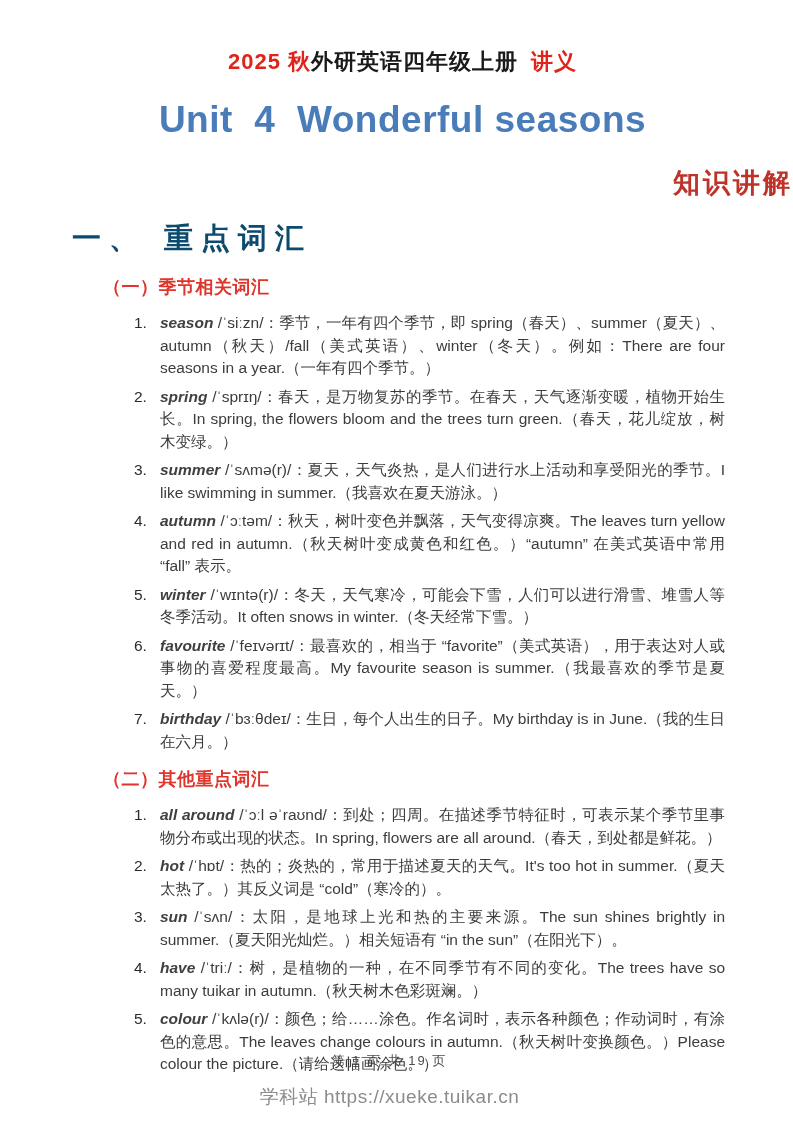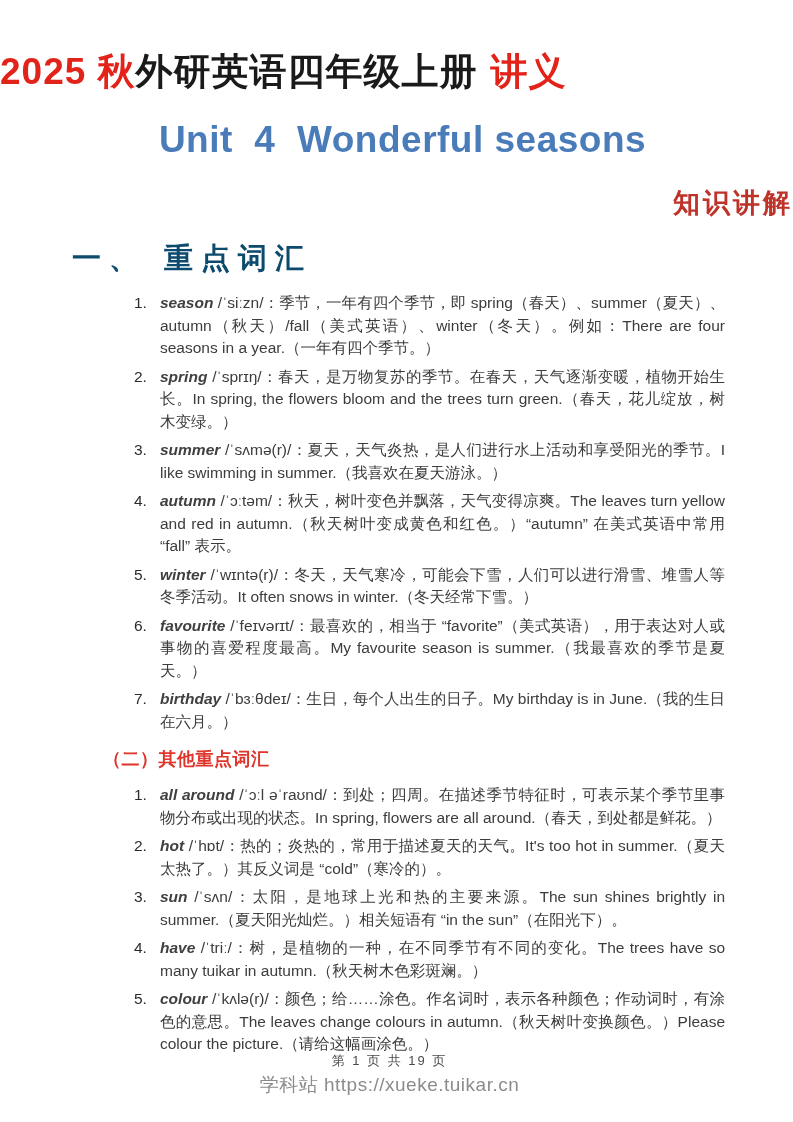--- a/index.html
+++ b/index.html
@@ -9,26 +9,27 @@
     height: 1122px;
     margin: 0 auto;
     background: #ffffff;
     font-family: "Liberation Sans", "DejaVu Sans", sans-serif;
     color: #3c3c3c;
     overflow: hidden;
   }
   .doc-title {
     margin: 0;
     padding-top: 47px;
-    text-align: left;
-    font-size: 37px;
+    text-align: center;
+    font-size: 22px;
     font-weight: bold;
     color: #1a1a1a;
     letter-spacing: 1px;
     white-space: pre-wrap;
+    padding-left: 12px;
   }
   .doc-title .red { color: #e2231a; }
   .doc-title .suffix { margin-left: 13px; }
   .unit-title {
     margin: 22px 0 0;
     text-align: center;
     font-size: 37px;
     font-weight: bold;
     color: #4a7cba;
     letter-spacing: 0.5px;
@@ -76,35 +77,36 @@
   .item-body { flex: 1; text-align: justify; }
   .word { color: #404040; font-weight: bold; font-style: italic; }
   .footer {
     position: absolute;
     left: 0;
     right: 14px;
     top: 1052px;
     text-align: center;
   }
   .page-num { font-size: 13px; color: #4c4c4c; letter-spacing: 2px; }
-  .site { margin-top: 2px; font-size: 19px; color: #8c8c8c; letter-spacing: 0.5px; }
+  .site { margin-top: 14px; font-size: 19px; color: #8c8c8c; letter-spacing: 0.5px; }
 </style>
 </head>
 <body>
 
 <div class="page">
 
   <h1 class="doc-title"><span class="red">2025 秋</span><span>外研英语四年级上册</span><span class="red suffix">讲义</span></h1>
 
   <h2 class="unit-title">Unit  4  Wonderful seasons</h2>
 
   <h3 class="subtitle">知识讲解</h3>
 
   <div class="big-heading">一、 重点词汇</div>
 
+  <div class="sub-heading">（一）季节相关词汇</div>
 
   <ol class="vocab-list">
 
       <li class="vocab-item">
         <span class="num">1.</span>
         <span class="item-body"><b class="word">season</b> <span class="def">/ˈsiːzn/：季节，一年有四个季节，即 spring（春天）、summer（夏天）、autumn（秋天）/fall（美式英语）、winter（冬天）。例如：There are four seasons in a year.（一年有四个季节。）</span></span>
       </li>
 
       <li class="vocab-item">
         <span class="num">2.</span>

